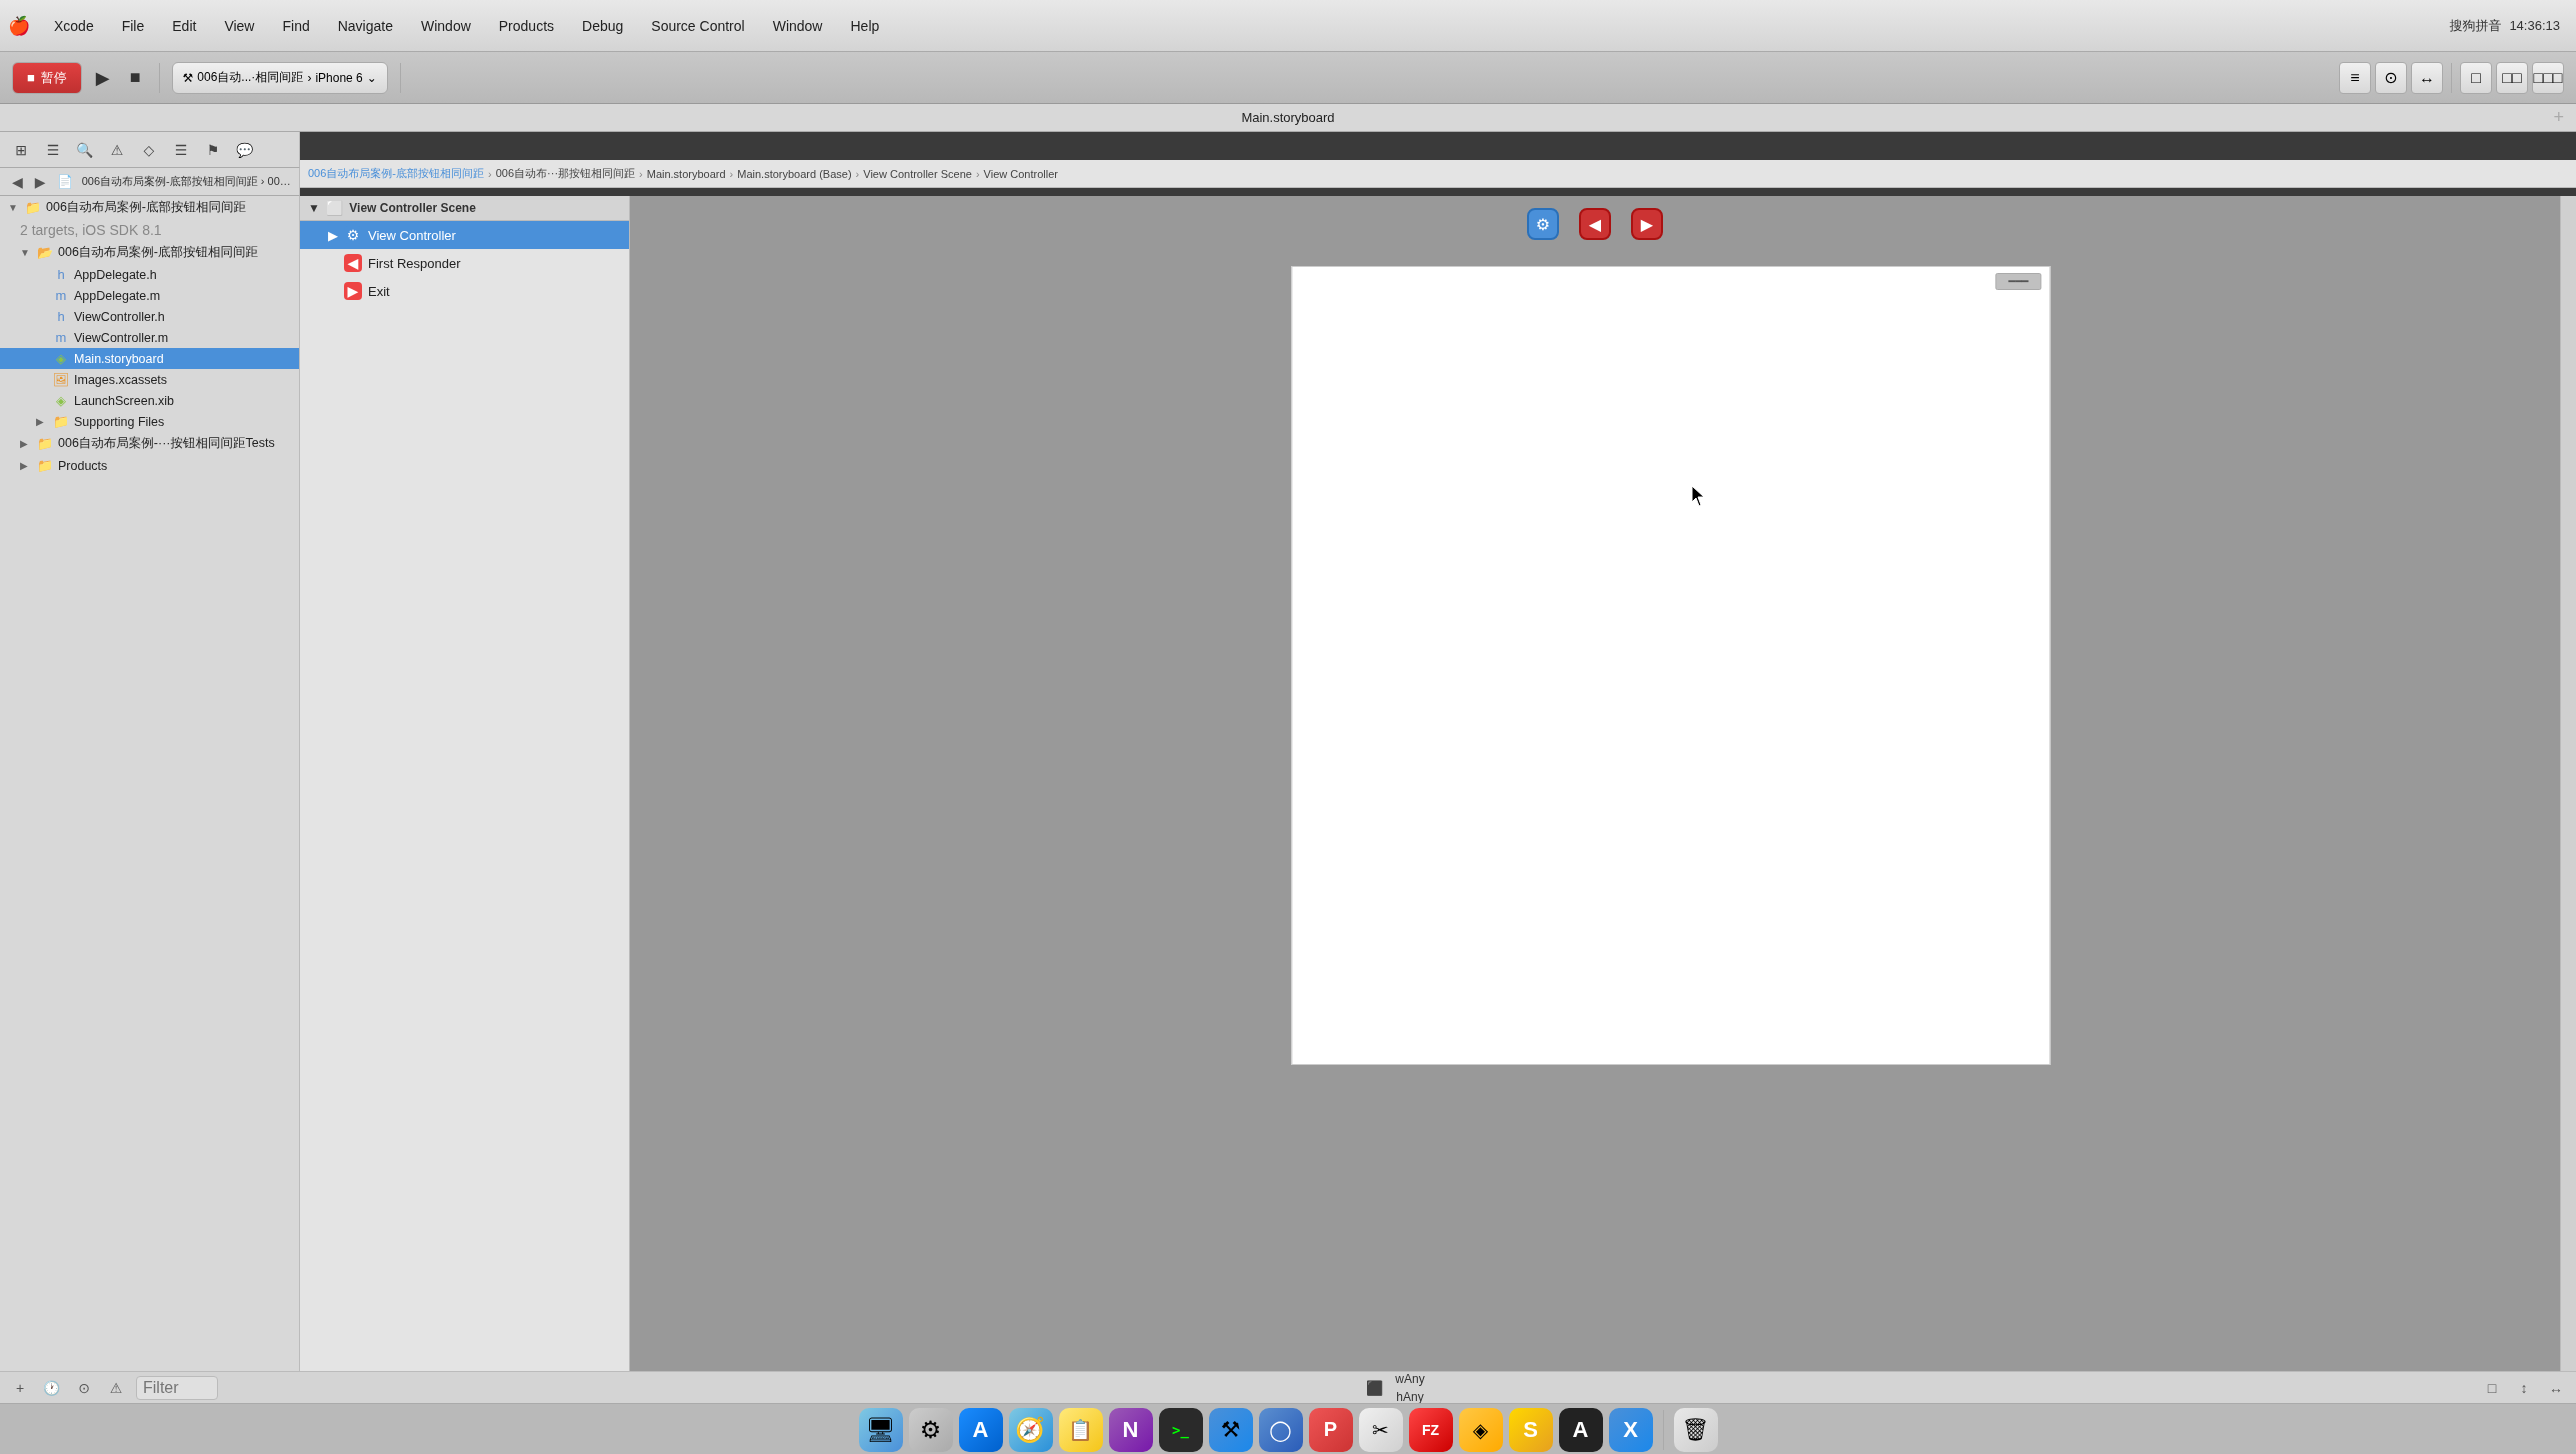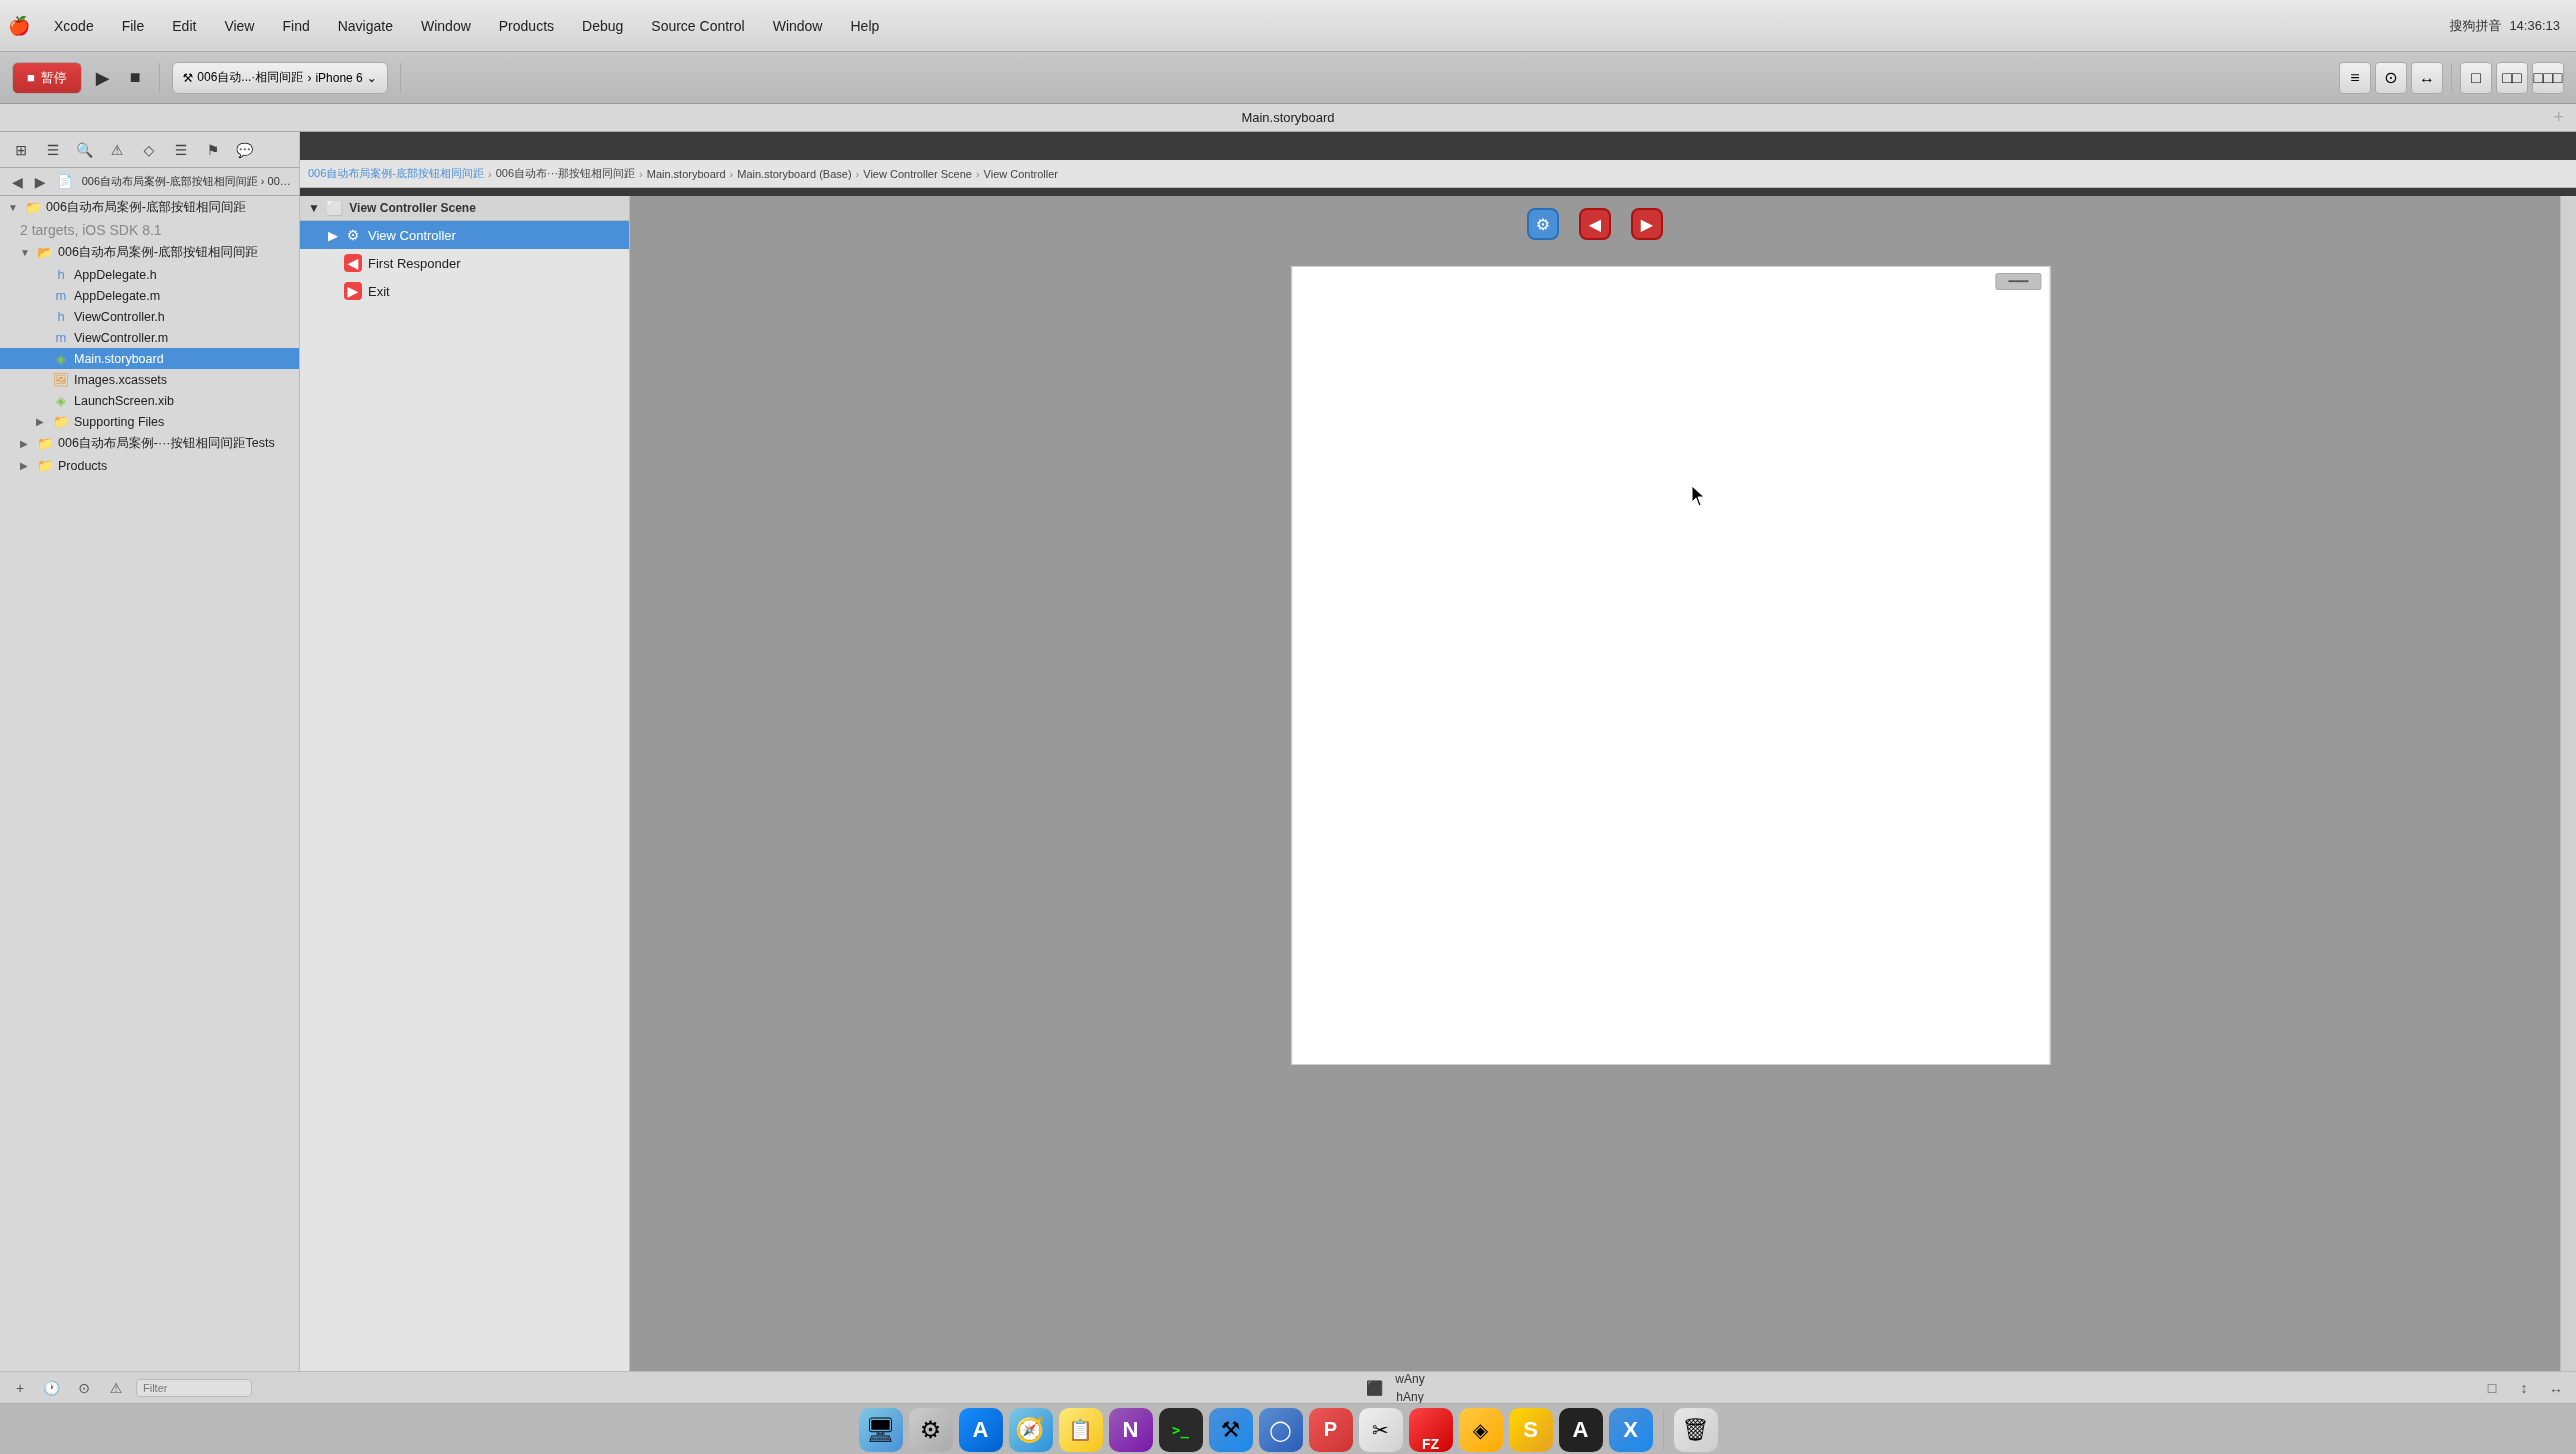--- a/index.html
+++ b/index.html
@@ -595,21 +595,21 @@
 
   <div id="right-inspector"></div>
 </div>
 
 <div id="bottombar">
   <div class="bottom-left">
     <div class="bottom-icon-btn">+</div>
     <div class="bottom-icon-btn">🕐</div>
     <div class="bottom-icon-btn">⊙</div>
     <div class="bottom-icon-btn">⚠</div>
-    <input type="text" placeholder="Filter" style="background: rgb(224, 224, 224); border: 1px solid rgb(187, 187, 187); border-radius: 4px; padding: 2px 6px; font-size: 11px; width: 116px;">
+    <input type="text" placeholder="Filter" style="background: rgb(224, 224, 224); border: 1px solid rgb(187, 187, 187); border-radius: 4px; padding: 2px 6px; font-size: 16px; width: 82px;">
   </div>
   <div class="bottom-middle">
     <div class="bottom-icon-btn">⬛</div>
     <div style="display:flex;align-items:center;gap:4px;font-size:12px;color:#333;flex-direction:column;">
       <span>wAny</span>
       <span>hAny</span>
     </div>
   </div>
   <div class="bottom-right">
     <div class="bottom-icon-btn">□</div>
@@ -645,21 +645,21 @@
   </div>
   <div class="dock-icon" style="background:linear-gradient(135deg,#5b8fd0,#2a5cb8);">
     <span style="font-size:20px;color:white;">◯</span>
   </div>
   <div class="dock-icon" style="background:linear-gradient(135deg,#ee5555,#cc3333);">
     <span style="font-size:20px;color:white;font-weight:bold;">P</span>
   </div>
   <div class="dock-icon" style="background:linear-gradient(135deg,#f0f0f0,#d0d0d0);">
     <span style="font-size:20px;">✂</span>
   </div>
-  <div class="dock-icon" style="background:linear-gradient(135deg,#ff4444,#cc0000);align-items:flex-end;">
+  <div class="dock-icon" style="background:linear-gradient(135deg,#ff4444,#cc0000);">
     <span style="font-size:14px;color:white;font-weight:bold;">FZ</span>
   </div>
   <div class="dock-icon" style="background:linear-gradient(135deg,#ffc844,#ffaa00);">
     <span style="font-size:20px;">◈</span>
   </div>
   <div class="dock-icon" style="background:linear-gradient(135deg,#ffd700,#e6a020);">
     <span style="font-size:22px; color:white; font-weight:bold;">S</span>
   </div>
   <div class="dock-icon" style="background:#222;">
     <span style="font-size:22px;color:white;font-weight:bold;">A</span>

